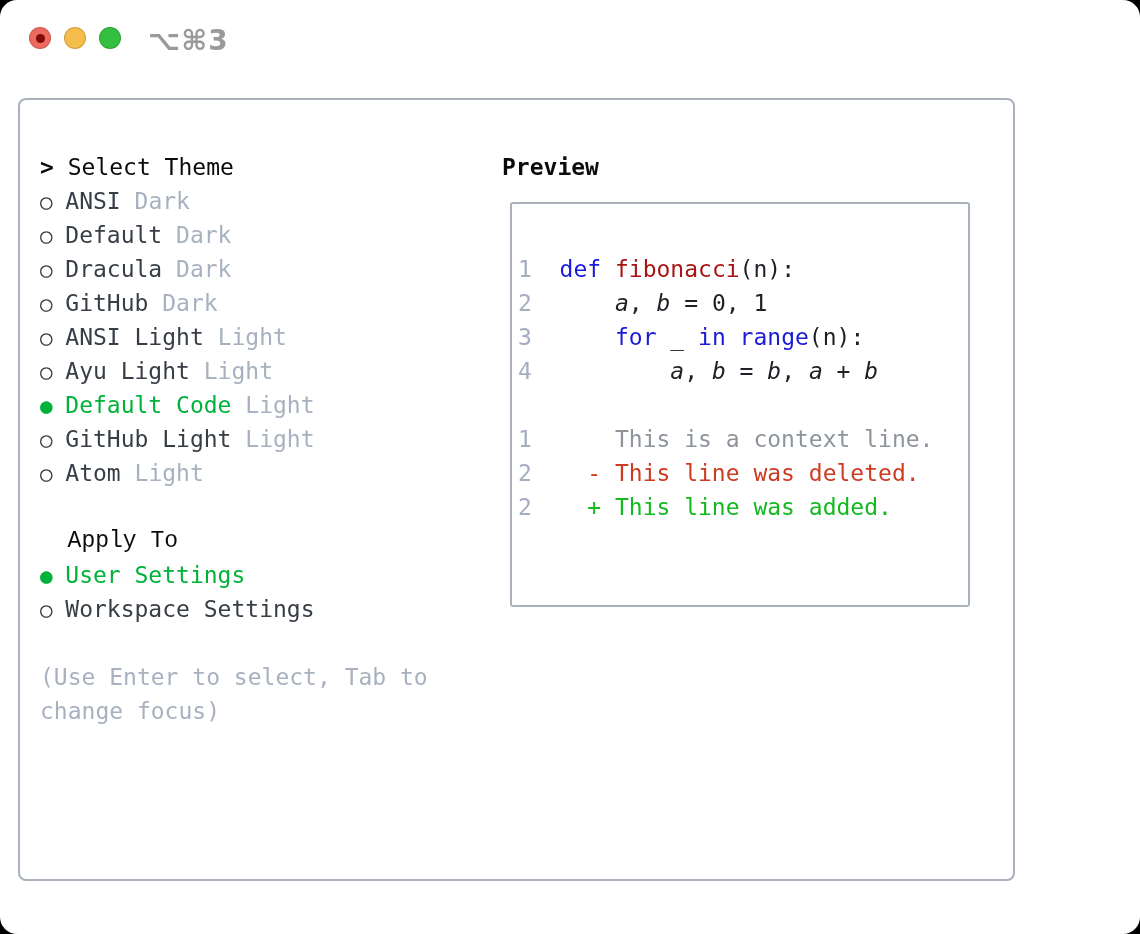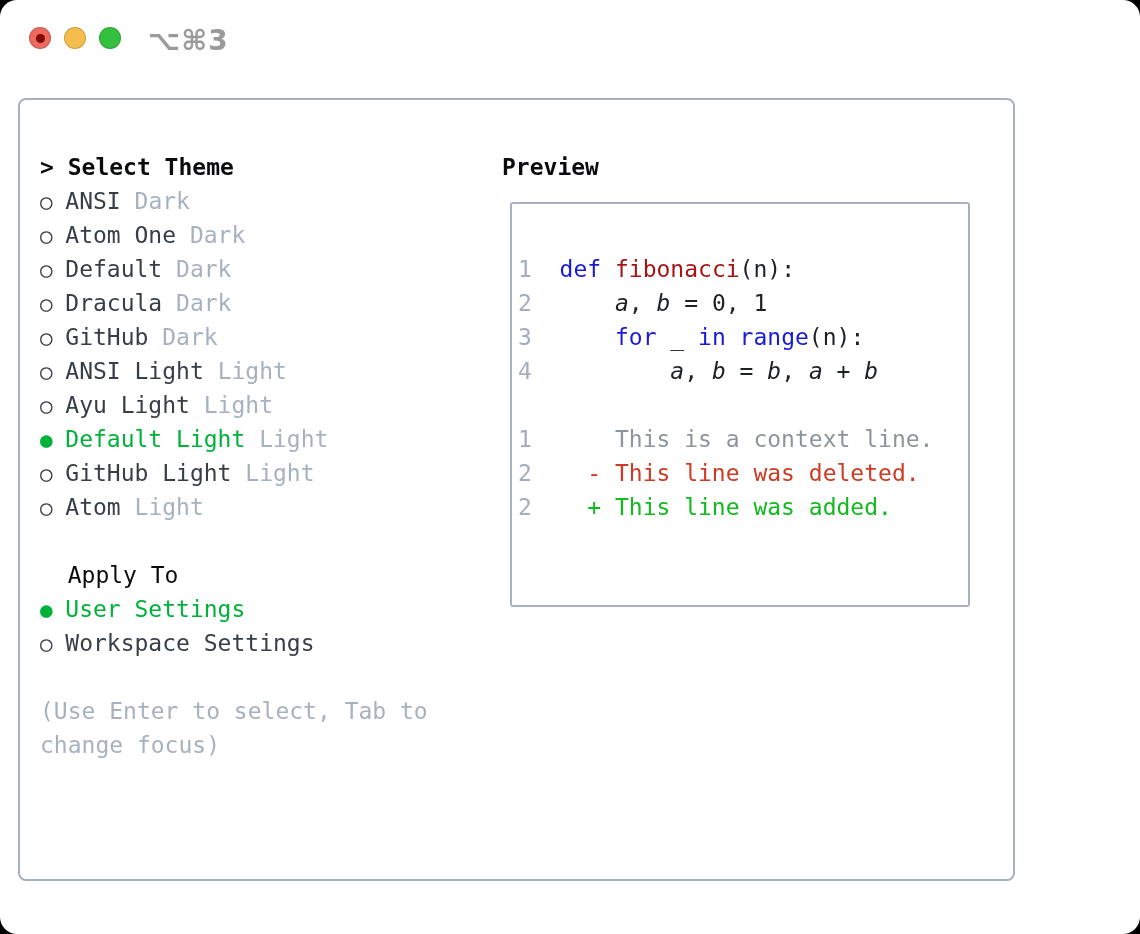--- a/index.html
+++ b/index.html
@@ -51,23 +51,23 @@
   .right-col { flex: 1; padding-left: 20px; }
   .row { height: 34px; white-space: pre; }
   .spacer { height: 34px; }
   .bullet {
     display: inline-block; width: 2ch;
     color: var(--text-dark, #383e46);
     font-size: 21px;
   }
   .bullet.sel { color: var(--accent-green, #00b23a); }
   .caret { font-weight: 700; color: var(--heading-black, #0a0b0d); font-size: 23px; }
-  .heading { font-weight: 700; color: var(--heading-black, #0a0b0d); }
+  .heading { font-weight: 400; color: var(--heading-black, #0a0b0d); }
   .subheading { color: var(--heading-black, #0a0b0d); }
-  .indent { padding-left: 2ch; }
+  .indent { padding-left: 2ch; font-family: Liberation Mono, monospace; }
   .opt { cursor: pointer; }
   .opt-name { color: var(--text-dark, #383e46); }
   .opt-name.sel { color: var(--accent-green, #00b23a); }
   .variant { color: var(--dim-gray, #a7b1bf); }
   .hint {
     margin-top: 34px; width: 420px;
     color: var(--dim-gray, #a7b1bf);
     white-space: normal;
   }
   
@@ -106,27 +106,26 @@
     <span class="win-title">⌥⌘3</span>
   </div>
 
   <div class="panel">
 
     <div class="left-col">
       <div class="row"><span class="bullet caret">&gt;</span><span class="heading">Select Theme</span></div>
 
       <div id="theme-list">
           <div class="row opt"><span class="bullet">○</span><span class="opt-name">ANSI</span> <span class="variant">Dark</span></div>
-          <div class="row opt"><span class="bullet">○</span><span class="opt-name">Atom One</span> <span class="variant">Dark</span></div>
           <div class="row opt"><span class="bullet">○</span><span class="opt-name">Default</span> <span class="variant">Dark</span></div>
           <div class="row opt"><span class="bullet">○</span><span class="opt-name">Dracula</span> <span class="variant">Dark</span></div>
           <div class="row opt"><span class="bullet">○</span><span class="opt-name">GitHub</span> <span class="variant">Dark</span></div>
           <div class="row opt"><span class="bullet">○</span><span class="opt-name">ANSI Light</span> <span class="variant">Light</span></div>
           <div class="row opt"><span class="bullet">○</span><span class="opt-name">Ayu Light</span> <span class="variant">Light</span></div>
-          <div class="row opt"><span class="bullet sel">●</span><span class="opt-name sel">Default Light</span> <span class="variant">Light</span></div>
+          <div class="row opt"><span class="bullet sel">●</span><span class="opt-name sel">Default Code</span> <span class="variant">Light</span></div>
           <div class="row opt"><span class="bullet">○</span><span class="opt-name">GitHub Light</span> <span class="variant">Light</span></div>
           <div class="row opt"><span class="bullet">○</span><span class="opt-name">Atom</span> <span class="variant">Light</span></div>
         </div>
 
       <div class="spacer"></div>
 
       <div class="row indent"><span class="subheading">Apply To</span></div>
 
       <div id="apply-list">
           <div class="row opt"><span class="bullet sel">●</span><span class="opt-name sel">User Settings</span></div>

